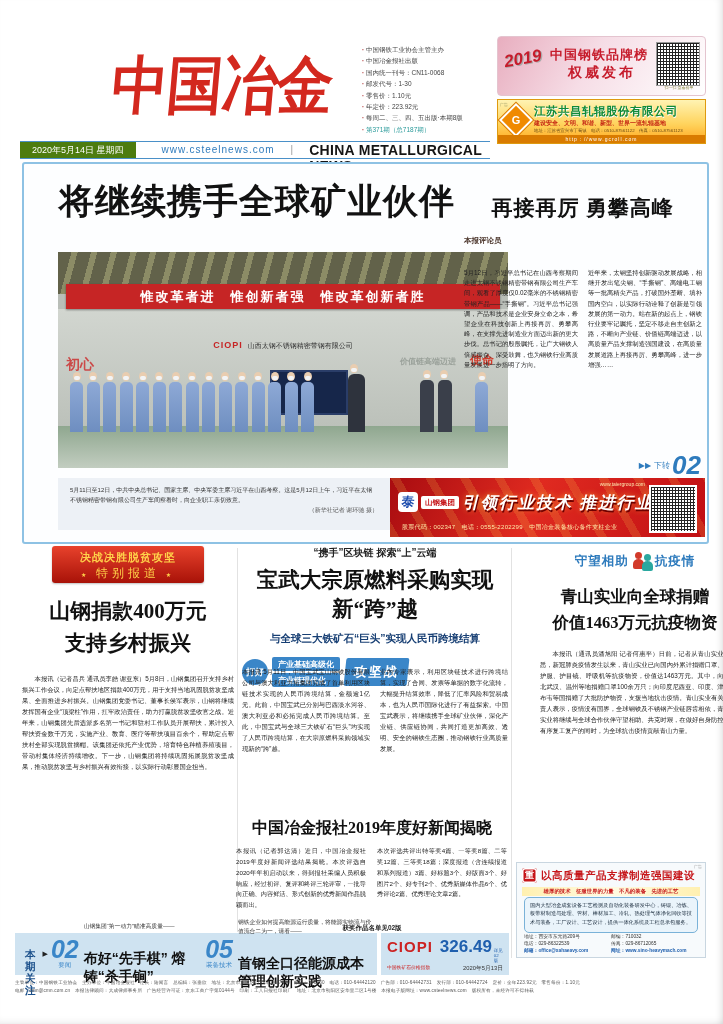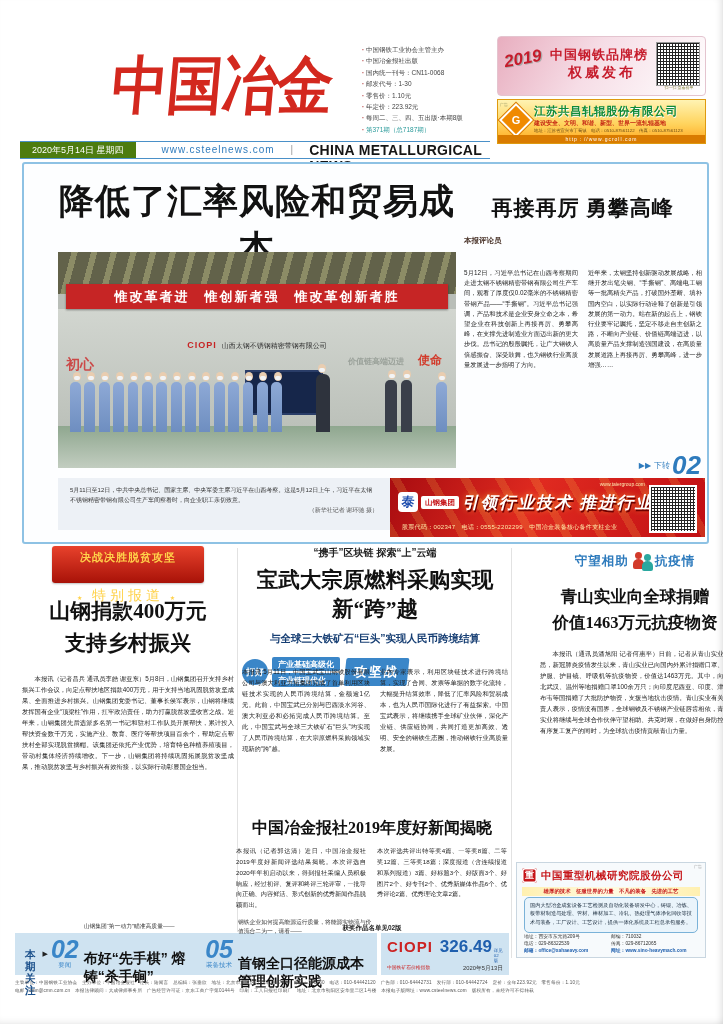--- a/index.html
+++ b/index.html
@@ -45,21 +45,21 @@
     border-bottom:1.5px solid #4a90c8;display:flex;align-items:stretch;}
   #dateline .date-box{background:#4d7c0f;color:#fff;font-size:9px;line-height:16px;padding:0 12px;white-space:nowrap;}
   #dateline .site{color:#2e7bbd;font-size:10px;line-height:16px;margin-left:26px;letter-spacing:1px;}
   #dateline .sep{color:#999;font-size:10px;line-height:16px;margin:0 16px;}
   #dateline .english{color:#151515;font-weight:bold;font-size:14px;line-height:16px;letter-spacing:.3px;}
   
   #lead-box{left:22px;top:162px;width:683px;height:378px;border:2px solid #8ec2e4;border-radius:3px;background:#fdfeff;}
   #lead-headline{left:34px;top:14px;width:398px;text-align:center;font-size:35px;font-weight:900;
     color:#121212;letter-spacing:1px;}
   
-  #photo{left:34px;top:88px;width:398px;height:216px;overflow:hidden;background:#b9beb8;}
+  #photo{left:34px;top:88px;width:450px;height:216px;overflow:hidden;background:#b9beb8;}
   #photo .ceiling{position:absolute;left:0;top:0;right:0;height:42px;
     background:repeating-linear-gradient(105deg,#62624a 0 13px,#8c8c66 13px 19px);}
   #photo .banner{position:absolute;left:8px;top:32px;right:8px;height:25px;background:#c62525;
     color:#fff;font-weight:900;font-size:13px;text-align:center;line-height:25px;letter-spacing:2px;
     box-shadow:0 1px 2px rgba(0,0,0,.4);}
   #photo .wall{position:absolute;left:0;top:57px;right:0;bottom:42px;
     background:linear-gradient(#d2d6d0,#bcc1ba);}
   #photo .tisco-line{position:absolute;left:0;right:0;top:88px;text-align:center;font-size:7px;color:#333;}
   #photo .tisco-line .tisco{color:#c62525;font-weight:900;font-size:9px;letter-spacing:1px;margin-right:5px;}
   #photo .screen{position:absolute;left:47%;top:118px;width:78px;height:45px;background:#16264a;
@@ -106,21 +106,21 @@
   #ad-taier .slogan{position:absolute;left:72px;top:14px;color:#fff;font-weight:900;font-style:italic;
     font-size:16.5px;letter-spacing:2px;text-shadow:1px 1.5px 0 #6e0000,0 0 6px rgba(255,210,60,.7);}
   #ad-taier .info{position:absolute;left:12px;bottom:5px;color:#ffe9a8;font-size:6px;letter-spacing:.3px;}
   #ad-taier .qr{position:absolute;right:8px;top:7px;width:44px;height:44px;border:2px solid #fff;}
   
   .vrule{width:1px;background:#e2e2e2;}
   #left-article{left:22px;top:546px;width:212px;height:388px;}
   #la-badge{width:152px;height:37px;margin:0 auto;border-radius:3px;text-align:center;
     background:linear-gradient(#e8422c,#a81208);box-shadow:0 1px 2px rgba(0,0,0,.25);}
   #la-badge .b1{display:block;color:#ffd24a;font-weight:900;font-size:11px;padding-top:4px;letter-spacing:1px;}
-  #la-badge .b2{display:block;color:#ffd24a;font-size:14px;letter-spacing:4px;margin-top:22px;}
+  #la-badge .b2{display:block;color:#ffd24a;font-size:12px;letter-spacing:4px;}
   #la-badge .b2::before{content:"★ ";font-size:6px;} #la-badge .b2::after{content:" ★";font-size:6px;}
   .headline-serif{font-family:"Liberation Serif","DejaVu Serif",serif;font-weight:900;color:#111;text-align:center;}
   #la-h{font-size:21px;line-height:1.5;margin-top:13px;}
   .bodytext{font-size:6.3px;line-height:1.75;text-align:justify;color:#222;}
   #la-body{margin-top:14px;height:235px;overflow:hidden;text-indent:2em;}
   #center-article{left:242px;top:546px;width:266px;height:268px;}
   #ca-kicker{text-align:center;font-size:10px;font-weight:bold;color:#222;}
   #ca-h{font-size:21.5px;margin-top:5px;}
   #ca-sub{text-align:center;font-size:10.5px;font-weight:bold;color:#163e73;margin-top:9px;}
   #ca-badges{margin-top:10px;display:flex;align-items:center;}
@@ -224,21 +224,21 @@
   </div>
 
   <div class="abs" id="dateline">
     <span class="date-box">2020年5月14日 星期四</span>
     <span class="site">www.csteelnews.com</span>
     <span class="sep">|</span>
     <span class="english">CHINA METALLURGICAL NEWS</span>
   </div>
 
   <div class="abs" id="lead-box">
-    <div class="abs" id="lead-headline">降低了汇率风险和贸易成本</div>
+    <div class="abs" id="lead-headline">将继续携手全球矿业伙伴</div>
 
     <div class="abs" id="photo">
       <div class="ceiling"></div>
       <div class="wall"></div>
       <div class="banner">惟改革者进　惟创新者强　惟改革创新者胜</div>
       <div class="tisco-line">
         <span class="tisco">CIOPI</span><span>山西太钢不锈钢精密带钢有限公司</span>
       </div>
       <div class="wall-left">初心</div>
       <div class="wall-right">价值链高端迈进</div>
@@ -346,21 +346,21 @@
     <div id="aw-h" class="headline-serif">中国冶金报社2019年度好新闻揭晓</div>
     <div class="aw-col bodytext" id="aw-col1">本报讯（记者郭达清）近日，中国冶金报社2019年度好新闻评选结果揭晓。本次评选自2020年年初启动以来，得到报社采编人员积极响应，经过初评、复评和终评三轮评审，一批导向正确、内容鲜活、形式创新的优秀新闻作品脱颖而出。</div>
     <div class="aw-col bodytext" id="aw-col2">本次评选共评出特等奖4篇、一等奖8篇、二等奖12篇、三等奖18篇；深度报道（含连续报道和系列报道）3篇、好标题3个、好版面3个、好图片2个、好专刊2个、优秀新媒体作品6个、优秀评论2篇、优秀理论文章2篇。</div>
     <div id="aw-note">获奖作品名单见02版</div>
   </div>
 
   <div class="abs" id="ad-heavy">
     <span class="adlabel">广告</span>
     <div class="hdr">
       <span class="hlogo">重</span>
-      <span class="company">中国重型机械研究院股份公司</span>
+      <span class="company">以高质量产品支撑制造强国建设</span>
     </div>
     <div class="phrases">雄厚的技术　征服世界的力量　不凡的装备　先进的工艺</div>
     <div class="bluebox">国内大型冶金成套设备工艺检测及自动化装备研发中心，铸锻、冶炼、板带材制造与处理、管材、棒材加工、冷轧、热处理气体净化回收等技术与装备，工厂设计、工艺设计，提供一体化系统及工程总承包服务。</div>
     <div class="contacts">
       <span>地址：西安市东元路209号</span>
       <span>邮编：710032</span>
       <span>电话：029-86322539</span>
       <span>传真：029-86712065</span>
       <span class="hl">邮箱：office@xahaeavy.com</span>
       <span class="hl">网址：www.sino-heavymach.com</span>

